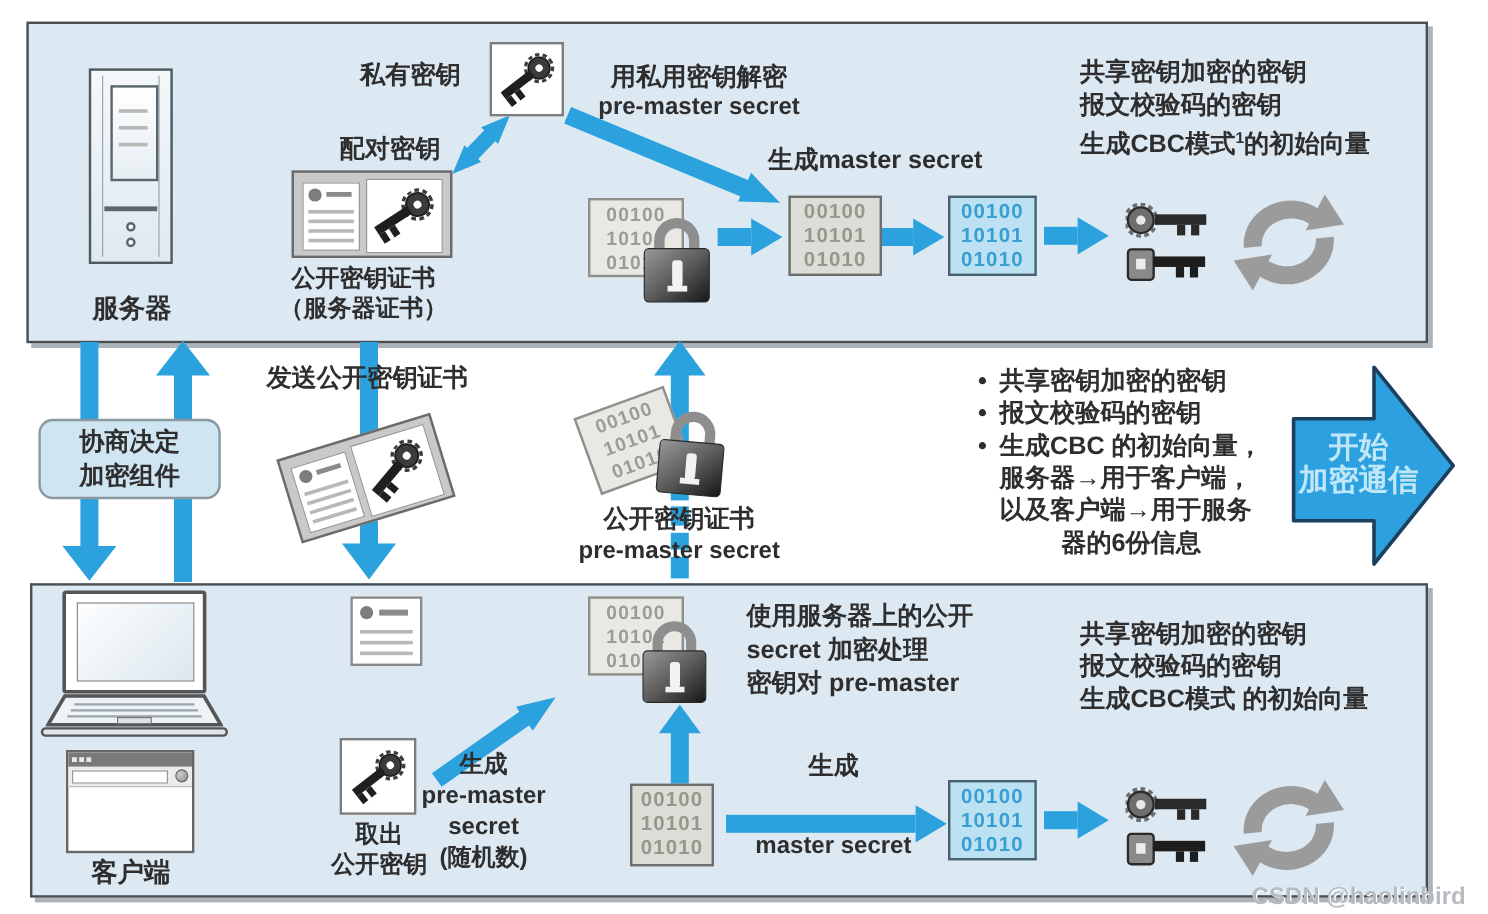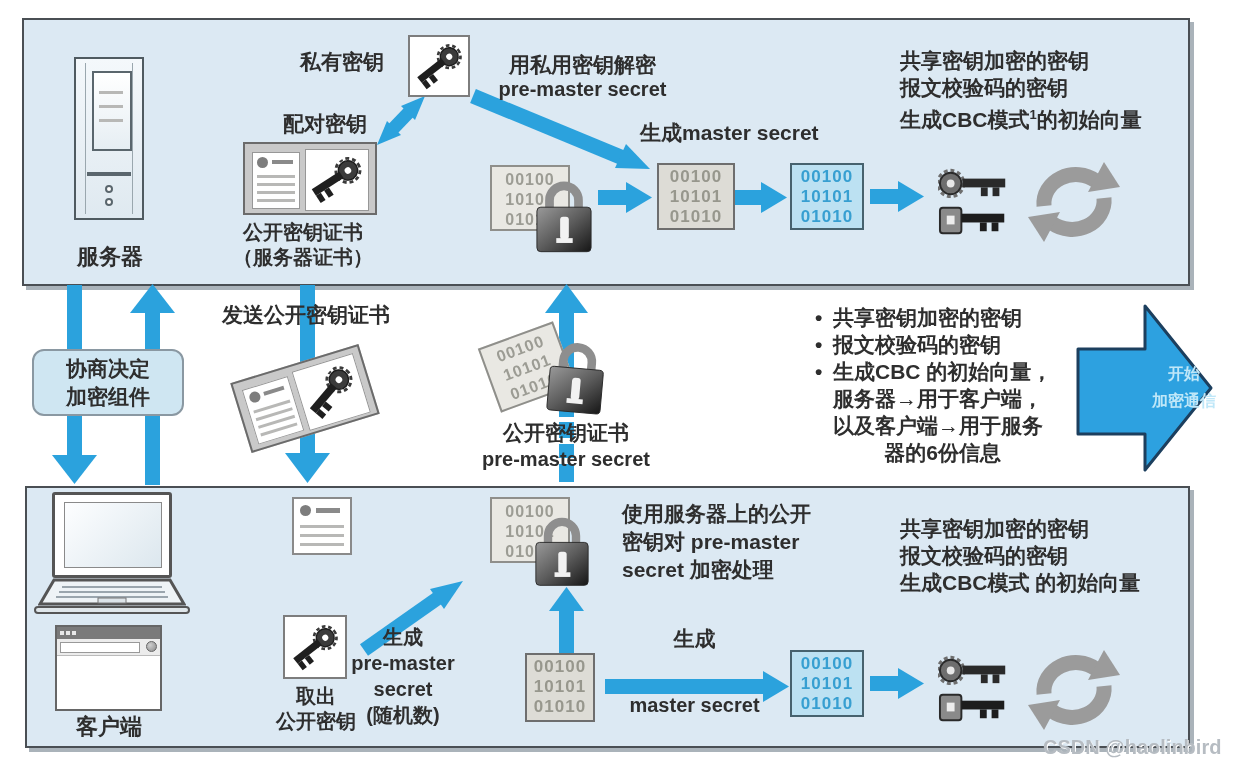--- a/index.html
+++ b/index.html
@@ -302,21 +302,21 @@
 
   <div class="txt" style="left:815px;top:304px;font-size:21px;line-height:27px;">
     <div><span style="display:inline-block;width:18px;">•</span><span>共享密钥加密的密钥</span></div>
     <div><span style="display:inline-block;width:18px;">•</span><span>报文校验码的密钥</span></div>
     <div><span style="display:inline-block;width:18px;">•</span><span>生成CBC 的初始向量，</span></div>
     <div style="padding-left:18px;"><span>服务器→用于客户端，</span></div>
     <div style="padding-left:18px;"><span>以及客户端→用于服务</span></div>
     <div style="padding-left:18px;text-align:center;"><span>器的6份信息</span></div>
   </div>
 
-  <div class="txt center" style="left:1134px;top:360px;width:100px;font-size:16px;line-height:27px;color:#bfe7f8;font-weight:700;">
+  <div class="txt center" style="left:1082px;top:360px;width:100px;font-size:25px;line-height:27px;color:#bfe7f8;font-weight:700;">
     <div>开始</div>
     <div>加密通信</div>
   </div>
 
   <div class="lap-screen" style="left:52px;top:492px;width:120px;height:86px;">
     <div class="lap-inner"></div>
   </div>
   <svg class="abs" style="left:38px;top:578px;" width="148" height="30" viewBox="0 0 148 30">
     <polygon points="16,2 132,2 146,26 2,26" fill="#eef3f6" stroke="#555" stroke-width="3"></polygon>
     <line x1="24" y1="9" x2="124" y2="9" stroke="#9aa5ad" stroke-width="2"></line>
@@ -374,22 +374,22 @@
     </svg>
 
   <div class="blockg" style="left:525px;top:653px;width:70px;height:69px;">
     <div>00100</div>
     <div>10101</div>
     <div>01010</div>
   </div>
 
   <div class="txt" style="left:622px;top:500px;font-size:21px;line-height:28px;">
     <div>使用服务器上的公开</div>
+    <div>secret 加密处理</div>
     <div>密钥对 pre-master</div>
-    <div>secret 加密处理</div>
   </div>
 
   <div class="txt center" style="left:612px;top:626px;width:165px;font-size:21px;line-height:26px;">
     <div>生成</div>
     <div style="font-size:20px;margin-top:40px;">master secret</div>
   </div>
 
   <div class="blockb" style="left:790px;top:650px;width:74px;height:67px;">
     <div>00100</div>
     <div>10101</div>

